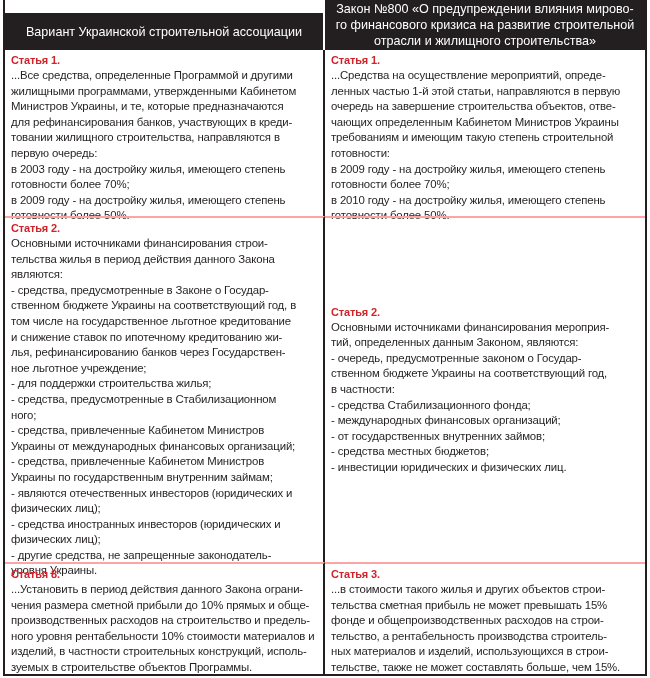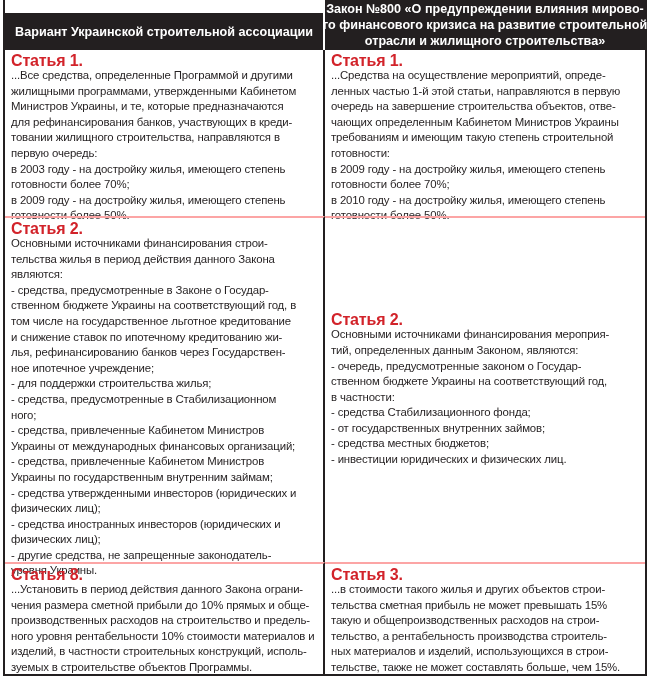--- a/index.html
+++ b/index.html
@@ -6,34 +6,34 @@
   body { width: 650px; height: 678px; overflow: hidden; font-family: "Liberation Sans", sans-serif; color: #231f20; }
   .table {
     position: absolute; left: 3px; top: 0; width: 644px; height: 676px;
     border-left: 2px solid #231f20; border-right: 2px solid #231f20; border-bottom: 2px solid #231f20;
     box-sizing: border-box;
     display: grid;
     grid-template-columns: 320px 320px;
     grid-template-rows: 50px 166px 346px 112px;
   }
   .hdr {
-    background: #231f20; color: #ffffff; font-weight: bold;
+    background: #231f20; color: #ffffff; font-weight: normal;
     display: flex; align-items: center; justify-content: center; text-align: center;
     font-size: 12.6px; line-height: 16px; box-sizing: border-box; padding: 0 6px;
   }
   .hdr.left { border-right: 2px solid #ffffff; margin-top: 13px; }
   .cell {
     box-sizing: border-box; padding: 3px 6px 0 6px;
     font-size: 11.4px; line-height: 15.6px; letter-spacing: -0.15px;
     border-top: 2px solid #fca5a5;
   }
   .cell.left { border-right: 2px solid #231f20; }
   .cell.row1 { border-top: none; }
   .cell.vcenter { display: flex; flex-direction: column; justify-content: center; padding-top: 0; }
-  .art-title { color: #d2232a; font-weight: bold; font-size: 16px; line-height: 15px; }
+  .art-title { color: #d2232a; font-weight: bold; font-size: 11px; line-height: 15px; }
   .line { display: block; white-space: nowrap; }
 </style>
 </head>
 <body>
 
 <div class="table">
   <div class="hdr left">
     <span>Вариант Украинской строительной ассоциации</span>
   </div>
   <div class="hdr">
@@ -79,45 +79,46 @@
     <div class="art-title">Статья 2.</div>
     <div>
       <span class="line">Основными источниками финансирования строи-</span>
       <span class="line">тельства жилья в период действия данного Закона</span>
       <span class="line">являются:</span>
       <span class="line">- средства, предусмотренные в Законе о Государ-</span>
       <span class="line">ственном бюджете Украины на соответствующий год, в</span>
       <span class="line">том числе на государственное льготное кредитование</span>
       <span class="line">и снижение ставок по ипотечному кредитованию жи-</span>
       <span class="line">лья, рефинансированию банков через Государствен-</span>
-      <span class="line">ное ипотечное учреждение;</span>
+      <span class="line">ное льготное учреждение;</span>
       <span class="line">- для поддержки строительства жилья;</span>
       <span class="line">- средства, предусмотренные в Стабилизационном</span>
       <span class="line">ного;</span>
       <span class="line">- средства, привлеченные Кабинетом Министров</span>
       <span class="line">Украины от международных финансовых организаций;</span>
       <span class="line">- средства, привлеченные Кабинетом Министров</span>
       <span class="line">Украины по государственным внутренним займам;</span>
-      <span class="line">- средства утвержденными инвесторов (юридических и</span>
+      <span class="line">- являются отечественных инвесторов (юридических и</span>
       <span class="line">физических лиц);</span>
       <span class="line">- средства иностранных инвесторов (юридических и</span>
       <span class="line">физических лиц);</span>
       <span class="line">- другие средства, не запрещенные законодатель-</span>
       <span class="line">уровня Украины.</span>
     </div>
   </div>
   <div class="cell vcenter">
     <div class="art-title">Статья 2.</div>
     <div>
       <span class="line">Основными источниками финансирования мероприя-</span>
       <span class="line">тий, определенных данным Законом, являются:</span>
       <span class="line">- очередь, предусмотренные законом о Государ-</span>
       <span class="line">ственном бюджете Украины на соответствующий год,</span>
       <span class="line">в частности:</span>
       <span class="line">- средства Стабилизационного фонда;</span>
+      <span class="line">- международных финансовых организаций;</span>
       <span class="line">- от государственных внутренних займов;</span>
       <span class="line">- средства местных бюджетов;</span>
       <span class="line">- инвестиции юридических и физических лиц.</span>
     </div>
   </div>
 
   <div class="cell left">
     <div class="art-title">Статья 8.</div>
     <div>
       <span class="line">...Установить в период действия данного Закона ограни-</span>
@@ -126,19 +127,19 @@
       <span class="line">ного уровня рентабельности 10% стоимости материалов и</span>
       <span class="line">изделий, в частности строительных конструкций, исполь-</span>
       <span class="line">зуемых в строительстве объектов Программы.</span>
     </div>
   </div>
   <div class="cell">
     <div class="art-title">Статья 3.</div>
     <div>
       <span class="line">...в стоимости такого жилья и других объектов строи-</span>
       <span class="line">тельства сметная прибыль не может превышать 15%</span>
-      <span class="line">такую и общепроизводственных расходов на строи-</span>
+      <span class="line">фонде и общепроизводственных расходов на строи-</span>
       <span class="line">тельство, а рентабельность производства строитель-</span>
       <span class="line">ных материалов и изделий, использующихся в строи-</span>
       <span class="line">тельстве, также не может составлять больше, чем 15%.</span>
     </div>
   </div>
 </div>
 
 </body></html>

